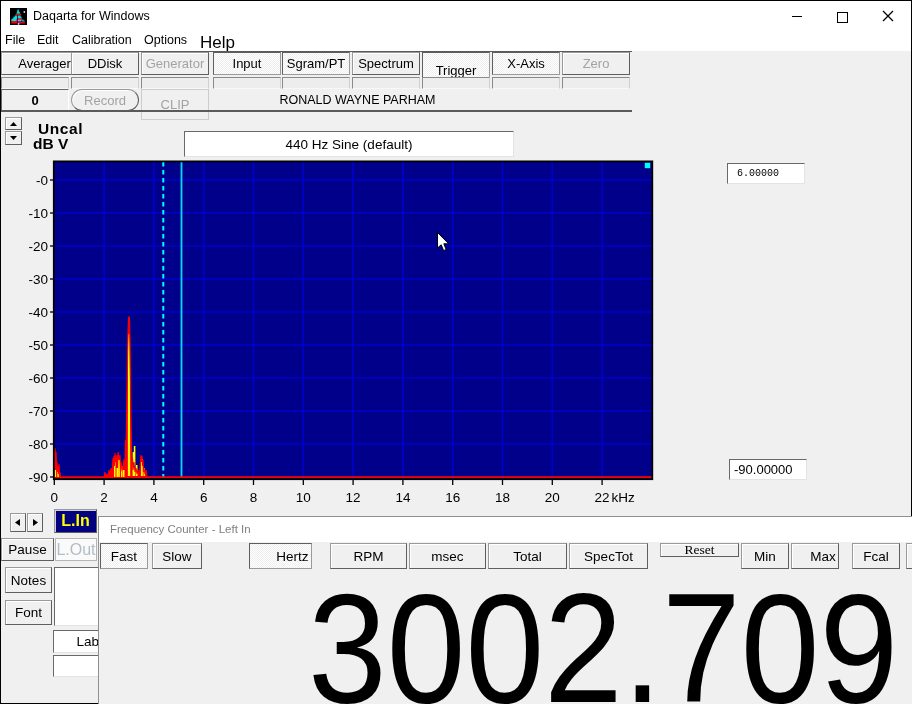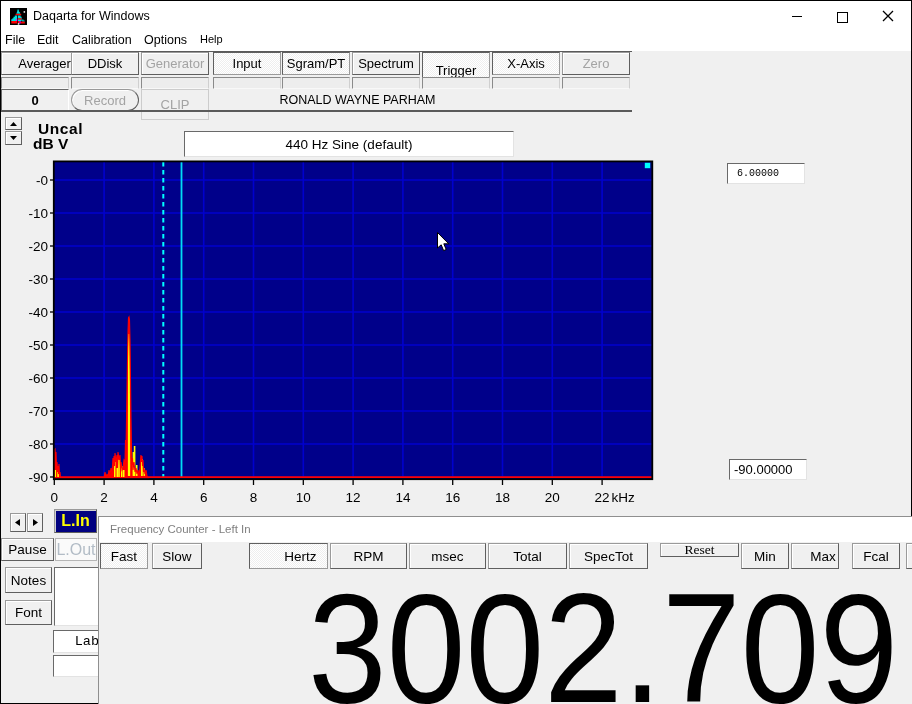--- a/index.html
+++ b/index.html
@@ -41,21 +41,21 @@
 <div class="abs" style="left:792px;top:15.5px;width:10px;height:1.6px;background:#000;"></div>
 <div class="abs" style="left:837px;top:12px;width:9px;height:8.5px;border:1.4px solid #000;"></div>
 <svg class="abs" style="left:882px;top:10px" width="12" height="12" viewBox="0 0 12 12">
  <path d="M1 1 L11 11 M11 1 L1 11" stroke="#000" stroke-width="1.3"></path>
   </svg>
 
 <div class="abs" style="top:33px;font-size:12.5px;left:5px;">File</div>
 <div class="abs" style="top:33px;font-size:12.5px;left:37px;">Edit</div>
 <div class="abs" style="top:33px;font-size:12.5px;left:72px;">Calibration</div>
 <div class="abs" style="top:33px;font-size:12.5px;left:144px;">Options</div>
-<div class="abs" style="top:33px;font-size:11px;left:200px;">Help</div>
+<div class="abs" style="top:33px;font-size:17px;left:200px;">Help</div>
 
 <div class="abs" style="left:0;top:51px;width:632px;height:1px;background:#5a5a5a;"></div>
 <div class="btn" style="left:1px;top:52px;width:87px;height:23px;">Averager</div>
 <div class="btn" style="left:71px;top:52px;width:68px;height:23px;">DDisk</div>
 <div class="btn dis" style="left:141px;top:52px;width:68px;height:23px;">Generator</div>
 <div class="btn lit" style="left:213px;top:52px;width:68px;height:23px;">Input</div>
 <div class="btn lit" style="left:282px;top:52px;width:68px;height:23px;">Sgram/PT</div>
 <div class="btn" style="left:352px;top:52px;width:68px;height:23px;">Spectrum</div>
 <div class="btn lit" style="left:422px;top:52px;width:68px;height:37px;">Trigger</div>
 <div class="btn lit" style="left:492px;top:52px;width:68px;height:23px;">X-Axis</div>
@@ -212,31 +212,31 @@
     </svg>
   </div>
 <div class="btn" style="left:54px;top:509px;width:43px;height:24px;background:#000080;box-shadow:inset 1px 1px 0 #d0d0d0;">
     <span style="color:#ffff00;font-size:16px;font-weight:bold;">L.In</span>
   </div>
 <div class="btn" style="left:1px;top:538px;width:53px;height:23px;font-size:13.5px;">Pause</div>
 <div class="abs" style="left:55px;top:538px;width:42px;height:23px;background:#fafafa;border:1px solid #b5b5b5;box-sizing:border-box;display:flex;align-items:center;justify-content:center;font-size:16px;color:#b2bcc6;">L.Out</div>
 <div class="btn" style="left:5px;top:567px;width:47px;height:26px;font-size:13.5px;">Notes</div>
 <div class="btn" style="left:5px;top:600px;width:47px;height:25px;font-size:13.5px;">Font</div>
 <div class="whitebox" style="left:54px;top:567px;width:46px;height:59px;"></div>
-<div class="whitebox" style="left:53px;top:630px;width:47px;height:23px;font-size:13.5px;display:flex;align-items:center;justify-content:flex-end;font-family:Liberation Mono, monospace;">Lab</div>
+<div class="whitebox" style="left:53px;top:630px;width:47px;height:23px;font-size:13.5px;display:flex;align-items:center;justify-content:flex-end;">Lab</div>
 <div class="whitebox" style="left:53px;top:655px;width:47px;height:22px;"></div>
 
 <div class="abs" style="left:0;top:0;width:912px;height:704px;border:1px solid #000;box-sizing:border-box;pointer-events:none;"></div>
 
 <div class="abs" style="left:98px;top:516px;width:814px;height:202px;background:#f0f0f0;border-left:1px solid #8f8f8f;border-top:1px solid #8f8f8f;box-sizing:border-box;">
  <div class="abs" style="left:0;top:0;width:813px;height:25px;background:#ffffff;"></div>
  <div class="abs" style="left:11px;top:6px;font-size:11.5px;color:#808080;">Frequency Counter - Left In</div>
  <div class="btn lit" style="left:1px;top:26px;width:48px;height:26px;font-size:13.5px;">Fast</div>
  <div class="btn" style="left:53px;top:26px;width:50px;height:26px;font-size:13.5px;">Slow</div>
- <div class="btn lit" style="left:150px;top:26px;width:79px;height:26px;font-size:13.5px;padding-left:24px;">Hertz</div>
+ <div class="btn lit" style="left:150px;top:26px;width:63px;height:26px;font-size:13.5px;padding-left:24px;">Hertz</div>
  <div class="btn" style="left:231px;top:26px;width:77px;height:26px;font-size:13.5px;">RPM</div>
  <div class="btn" style="left:310px;top:26px;width:77px;height:26px;font-size:13.5px;">msec</div>
  <div class="btn" style="left:389px;top:26px;width:79px;height:26px;font-size:13.5px;">Total</div>
  <div class="btn" style="left:470px;top:26px;width:79px;height:26px;font-size:13.5px;">SpecTot</div>
  <div class="btn" style="left:561px;top:26px;width:79px;height:14px;font-size:13.5px;font-family:Liberation Serif, serif;">Reset</div>
  <div class="btn" style="left:642px;top:26px;width:48px;height:26px;font-size:13.5px;">Min</div>
  <div class="btn" style="left:692px;top:26px;width:48px;height:26px;font-size:13.5px;padding-left:16px;">Max</div>
  <div class="btn" style="left:753px;top:26px;width:48px;height:26px;font-size:13.5px;">Fcal</div>
  <div class="btn" style="left:807px;top:26px;width:10px;height:26px;"></div>
  <div id="bignum" class="abs" style="left:209px;top:53px;font-size:141.5px;line-height:1;transform:scaleY(1.106);transform-origin:top left;">3002.709</div>

